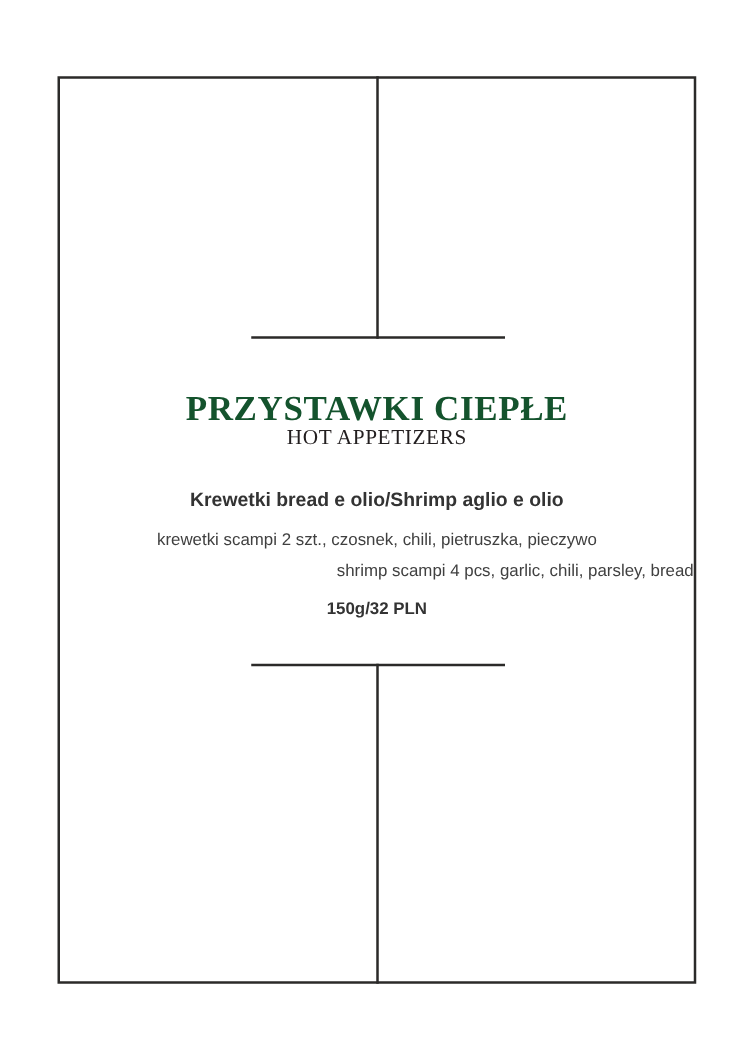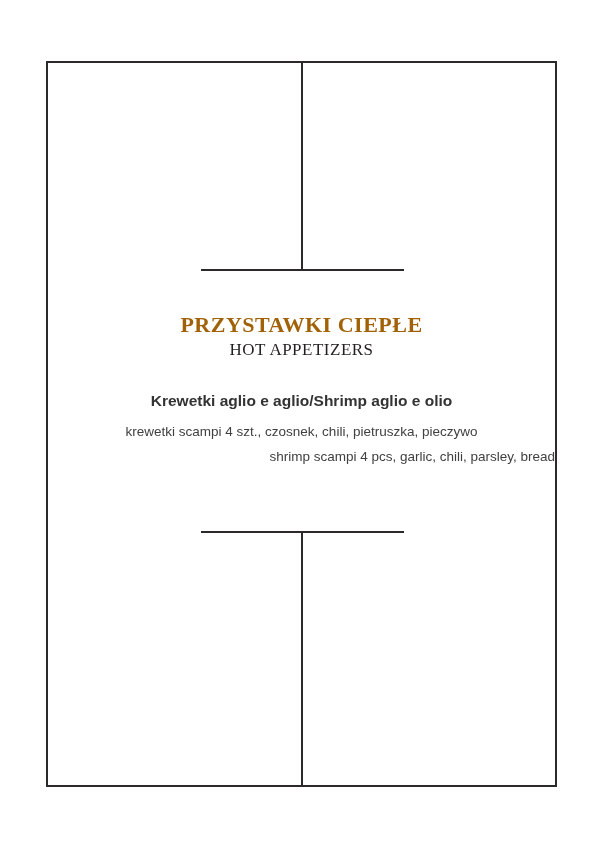--- a/index.html
+++ b/index.html
@@ -49,23 +49,23 @@
     left: 48px;
     width: 507px;
     text-align: center;
   }
 
   .section-title {
     position: absolute;
     top: 312px;
     font-family: "Liberation Serif", "DejaVu Serif", serif;
     font-weight: bold;
-    font-size: 22px;
+    font-size: 28px;
     letter-spacing: 0.5px;
-    color: #a16207;
+    color: #14532d;
   }
 
   .section-subtitle {
     position: absolute;
     top: 340px;
     font-family: "Liberation Serif", "DejaVu Serif", serif;
     font-weight: normal;
     font-size: 17px;
     letter-spacing: 0.5px;
     color: #231f20;
@@ -109,23 +109,24 @@
 
   <div class="frame"></div>
 
   <div class="vline vline-top"></div>
   <div class="hline hline-top"></div>
 
   <div class="text-layer section-title">PRZYSTAWKI CIEPŁE</div>
 
   <div class="text-layer section-subtitle">HOT APPETIZERS</div>
 
-  <div class="text-layer item-name">Krewetki aglio e aglio/Shrimp aglio e olio</div>
+  <div class="text-layer item-name">Krewetki bread e olio/Shrimp aglio e olio</div>
 
-  <div class="text-layer item-desc-pl">krewetki scampi 4 szt., czosnek, chili, pietruszka, pieczywo</div>
+  <div class="text-layer item-desc-pl">krewetki scampi 2 szt., czosnek, chili, pietruszka, pieczywo</div>
 
   <div class="text-layer item-desc-en">shrimp scampi 4 pcs, garlic, chili, parsley, bread</div>
 
+  <div class="text-layer item-price">150g/32 PLN</div>
 
   <div class="hline hline-bottom"></div>
   <div class="vline vline-bottom"></div>
 
 </div>
 
 </body></html>

